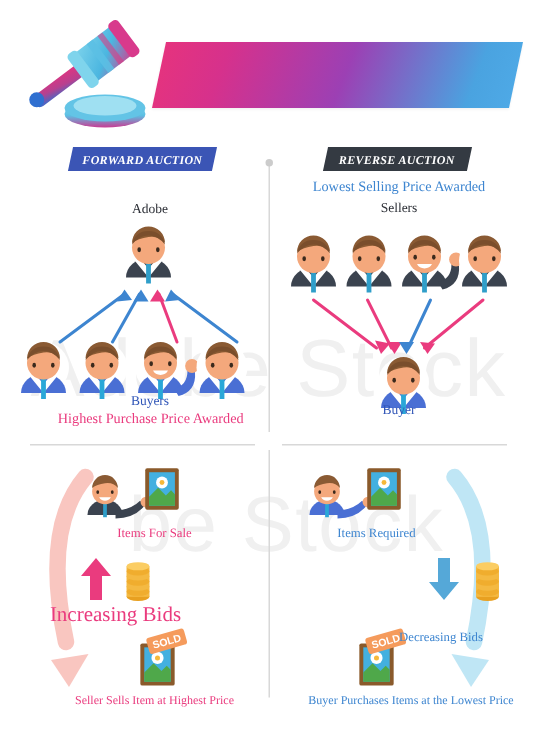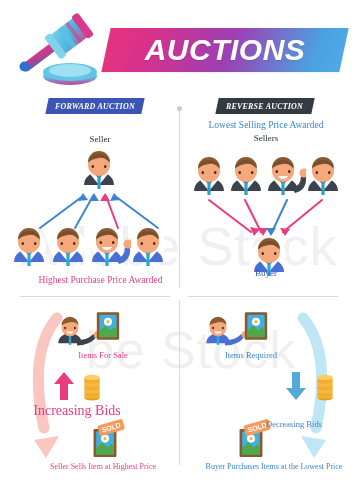--- a/index.html
+++ b/index.html
@@ -190,37 +190,37 @@
         <rect x="68" y="14" width="8" height="28" rx="3" fill="#d83a8c"></rect>
         <rect x="50" y="16" width="5" height="24" fill="#5cc0e4" opacity="0.85"></rect>
         <rect x="59" y="16" width="4" height="24" fill="#e5337e" opacity="0.55"></rect>
       </g>
 
       <ellipse cx="56" cy="68" rx="27" ry="9" fill="url(#gvC)"></ellipse>
       <ellipse cx="56" cy="64" rx="27" ry="9" fill="#63c4e6"></ellipse>
       <ellipse cx="56" cy="62.5" rx="21" ry="6.5" fill="#9fe0f2"></ellipse>
     </svg>
     <div class="banner"></div>
-    <div class="banner-text">AUCTIONS</div>
   </div>
 
   <div class="v-divider"></div>
   <div class="v-divider-dot"></div>
   <div class="h-divider left"></div>
   <div class="h-divider right"></div>
   <div class="v-divider2"></div>
 
   <div class="badge forward">
     <span>FORWARD AUCTION</span>
   </div>
   <div class="badge reverse">
     <span>REVERSE AUCTION</span>
   </div>
 
-  <div class="lbl dark t-seller">Seller</div>
+  <div class="lbl dark t-seller">Adobe</div>
+  <div class="lbl navy t-buyers">Buyers</div>
   <div class="lbl pink t-highest">Highest Purchase Price Awarded</div>
 
   <div class="lbl blue t-lowest">Lowest Selling Price Awarded</div>
   <div class="lbl dark t-sellers">Sellers</div>
   <div class="lbl navy t-buyer">Buyer</div>
 
   <div class="lbl pink t-items-sale">Items For Sale</div>
   <div class="lbl pink t-incr-bids">Increasing Bids</div>
   <div class="lbl pink t-seller-sells">Seller Sells Item at Highest Price</div>
 

